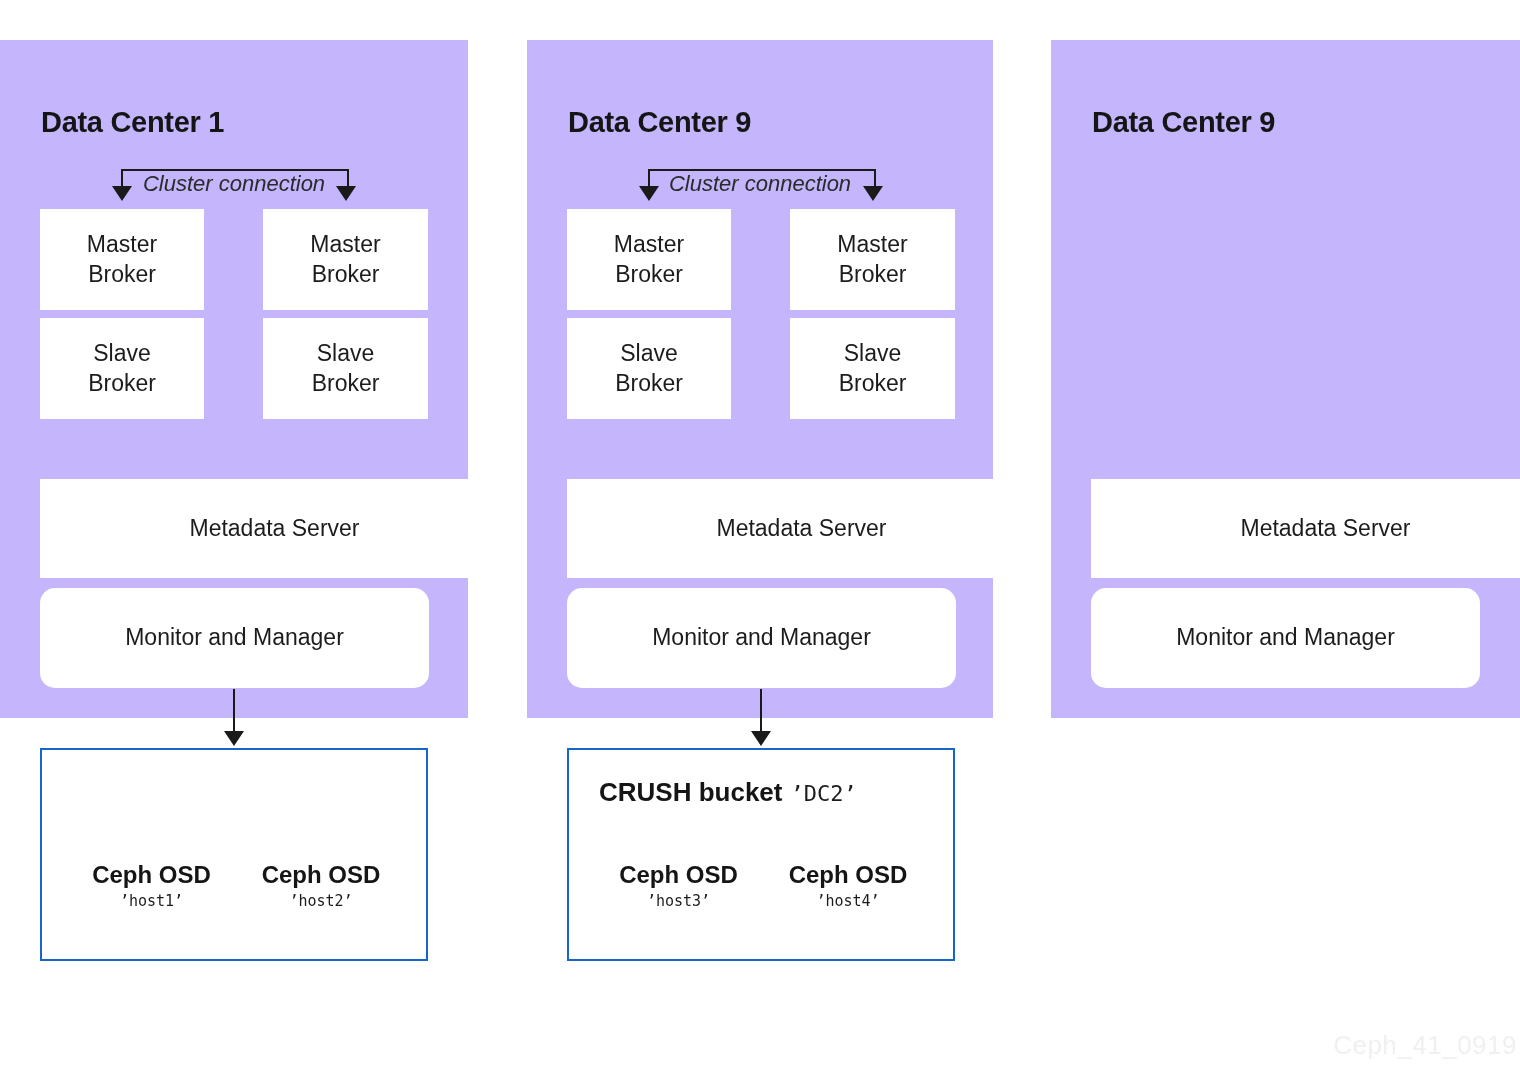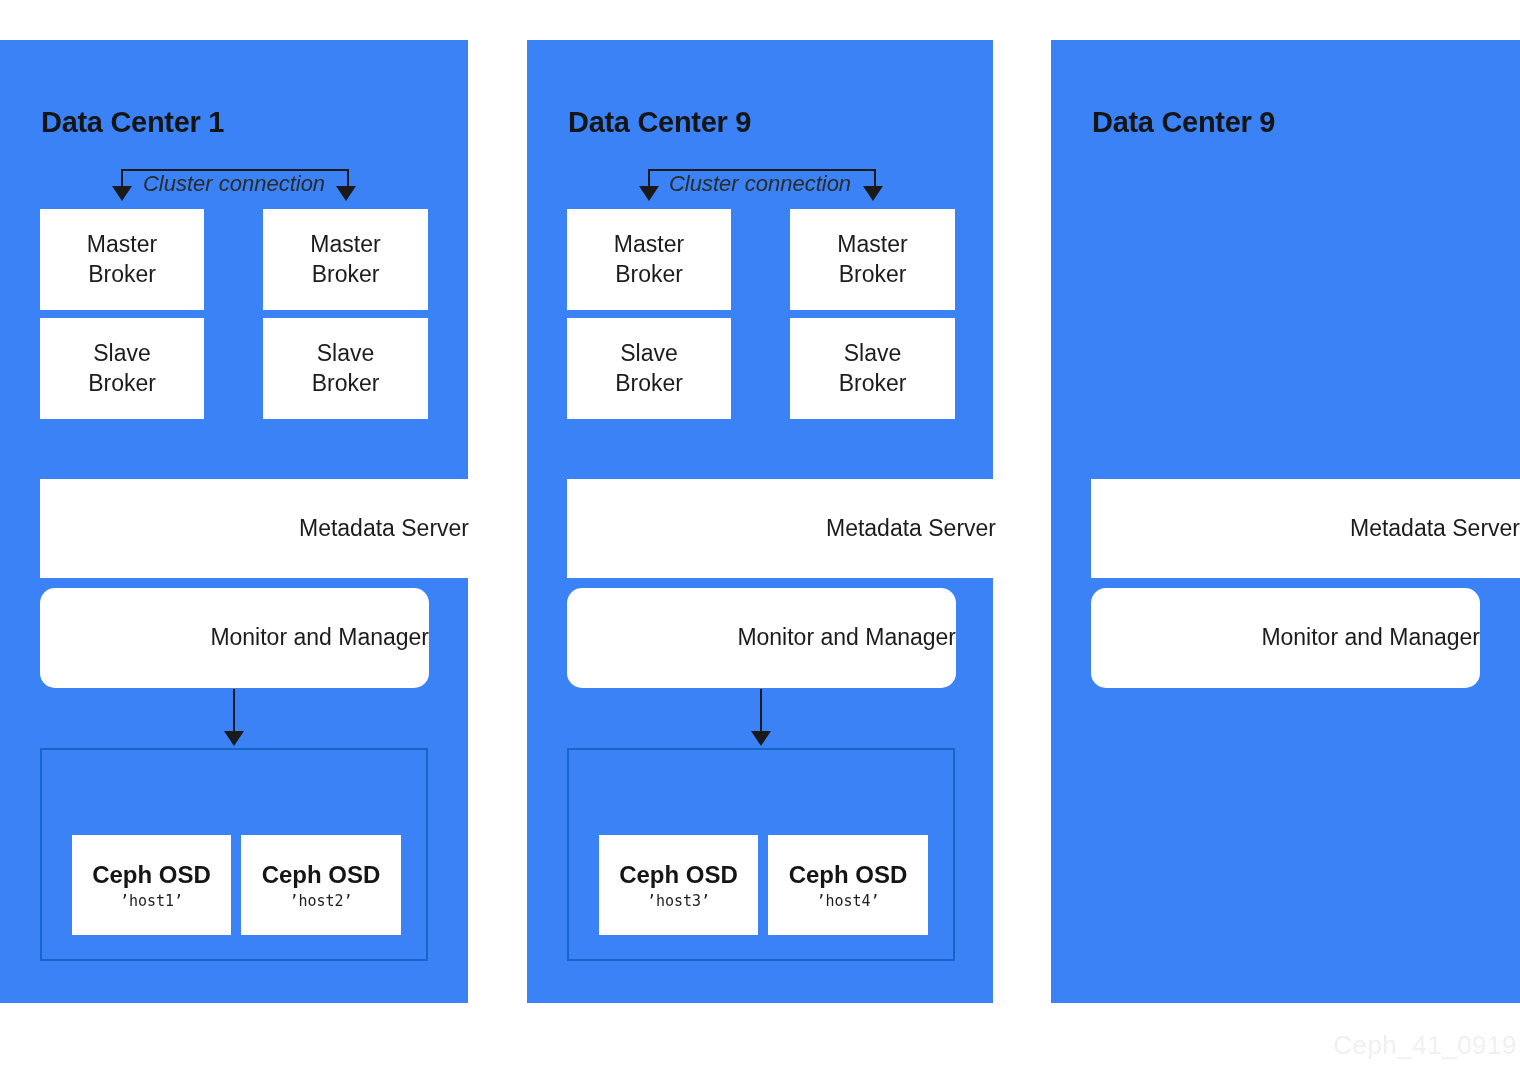--- a/index.html
+++ b/index.html
@@ -3,22 +3,22 @@
 <meta charset="utf-8">
 <style>
   html,body { margin:0; padding:0; }
   body {
     width:1520px; height:1083px; position:relative;
     background:#ffffff; overflow:hidden;
     font-family:"Liberation Sans", sans-serif;
     color:#151515;
   }
   .panel {
-    position:absolute; top:40px; height:963px;
-    background:#3b82f6;
+    position:absolute; top:40px; height:678px;
+    background:#c4b5fd;
   }
   .p1 { left:0;      width:468px; }
   .p2 { left:527px;  width:466px; }
   .p3 { left:1051px; width:469px; }
 
   .panel-title {
     position:absolute; left:41px; top:66px;
     font-size:29px; font-weight:800; letter-spacing:-0.3px;
     color:#151515; white-space:nowrap;
   }
@@ -37,21 +37,21 @@
     position:absolute; width:0; height:0;
     border-left:10px solid transparent;
     border-right:10px solid transparent;
     border-top:15px solid #1a1a1a;
   }
   .ah-left  { left:112px; top:146px; }
   .ah-right { left:336px; top:146px; }
 
   .box {
     position:absolute; background:#ffffff;
-    display:flex; align-items:center; justify-content:flex-end;
+    display:flex; align-items:center; justify-content:center;
     text-align:center; color:#1c1c1c;
   }
   .box .lbl { font-size:23px; font-weight:500; line-height:1.28; }
   .broker .lbl { width:118px; margin:0 auto; }
 
   .master-left  { left:40px;  top:169px; width:164px; height:101px; }
   .master-right { left:263px; top:169px; width:165px; height:101px; }
   .slave-left   { left:40px;  top:278px; width:164px; height:101px; }
   .slave-right  { left:263px; top:278px; width:165px; height:101px; }
 
@@ -165,20 +165,23 @@
     <span class="lbl">Metadata Server</span>
   </div>
   <div class="box monitor">
     <span class="lbl">Monitor and Manager</span>
   </div>
 
   <div class="down-line"></div>
   <div class="arrowhead ah-mid"></div>
 
   <div class="crush">
+    <div class="crush-label">
+      <span>CRUSH bucket</span><span class="crush-id">’DC2’</span>
+    </div>
     <div class="osd osd1">
       <span class="osd-name">Ceph OSD</span>
       <span class="osd-host">’host3’</span>
     </div>
     <div class="osd osd2">
       <span class="osd-name">Ceph OSD</span>
       <span class="osd-host">’host4’</span>
     </div>
   </div>
 </section>

